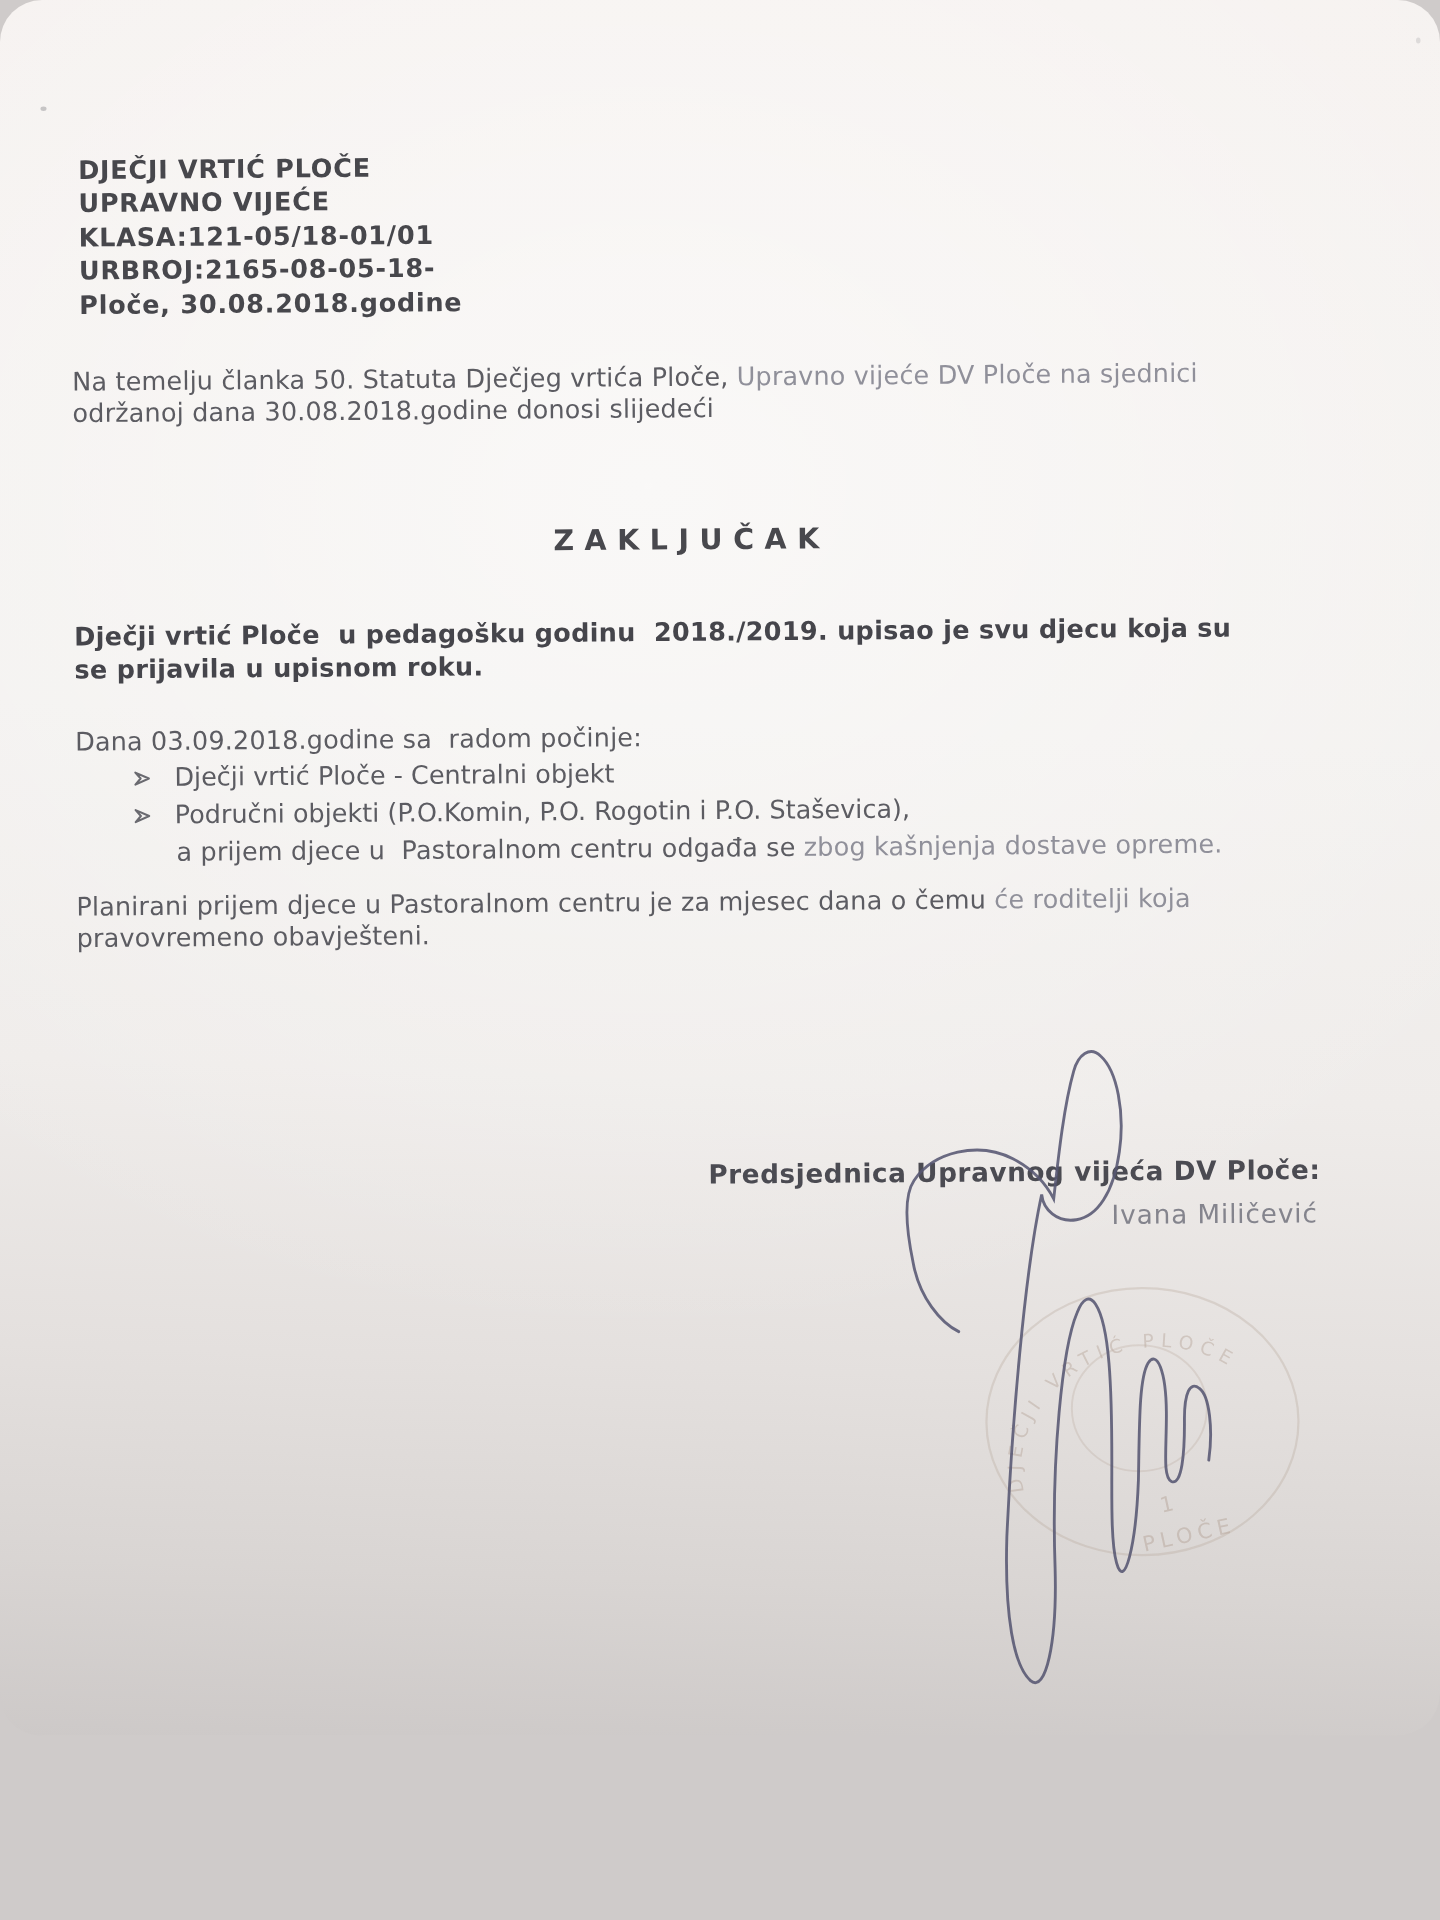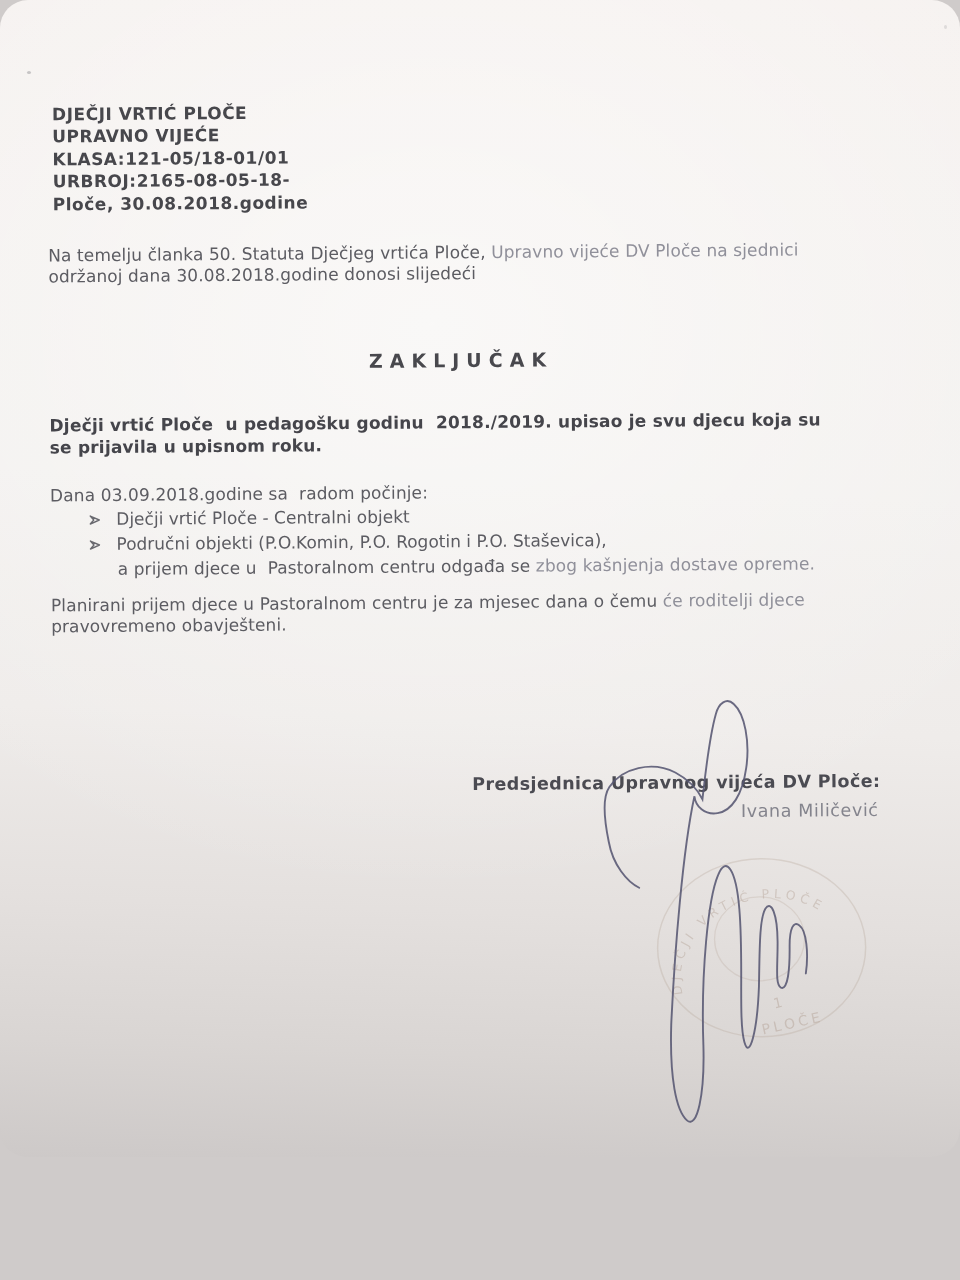--- a/index.html
+++ b/index.html
@@ -74,21 +74,21 @@
     <div class="bullet-row" style="top:506px"><span class="marker"><svg width="14" height="12" viewBox="0 0 14 12">
             <path d="M2 2 L11 6 L2 10 L5.5 6 Z" fill="none" stroke="#6a6a70" stroke-width="1.4" stroke-linejoin="round"></path>
           </svg></span><span class="btxt">Dječji vrtić Ploče - Centralni objekt</span></div>
 
     <div class="bullet-row" style="top:531px"><span class="marker"><svg width="14" height="12" viewBox="0 0 14 12">
             <path d="M2 2 L11 6 L2 10 L5.5 6 Z" fill="none" stroke="#6a6a70" stroke-width="1.4" stroke-linejoin="round"></path>
           </svg></span><span class="btxt">Područni objekti (P.O.Komin, P.O. Rogotin i P.O. Staševica),</span></div>
 
     <div class="line indent" style="top:556px"><span>a prijem djece u  Pastoralnom centru odgađa se </span><span class="faded">zbog kašnjenja dostave opreme.</span></div>
 
-    <div class="line" style="top:592px"><span>Planirani prijem djece u Pastoralnom centru je za mjesec dana o čemu </span><span class="faded">će roditelji djece</span></div>
+    <div class="line" style="top:592px"><span>Planirani prijem djece u Pastoralnom centru je za mjesec dana o čemu </span><span class="faded">će roditelji koja</span></div>
     <div class="line" style="top:613px">pravovremeno obavješteni.</div>
 
     <div class="sig-role">Predsjednica Upravnog vijeća DV Ploče:</div>
     <div class="sig-name">Ivana Miličević</div>
 
     <svg class="overlay" width="960" height="1280" viewBox="0 0 960 1280">
       <g opacity="0.85">
         <ellipse cx="758" cy="950" rx="104" ry="89" fill="none" stroke="#b9a99d" stroke-width="1.5" opacity="0.40"></ellipse>
         <ellipse cx="756" cy="941" rx="45" ry="42" fill="none" stroke="#b9a99d" stroke-width="1.3" opacity="0.35"></ellipse>
         <g transform="rotate(-12 758 950)" fill="#b3a195">

